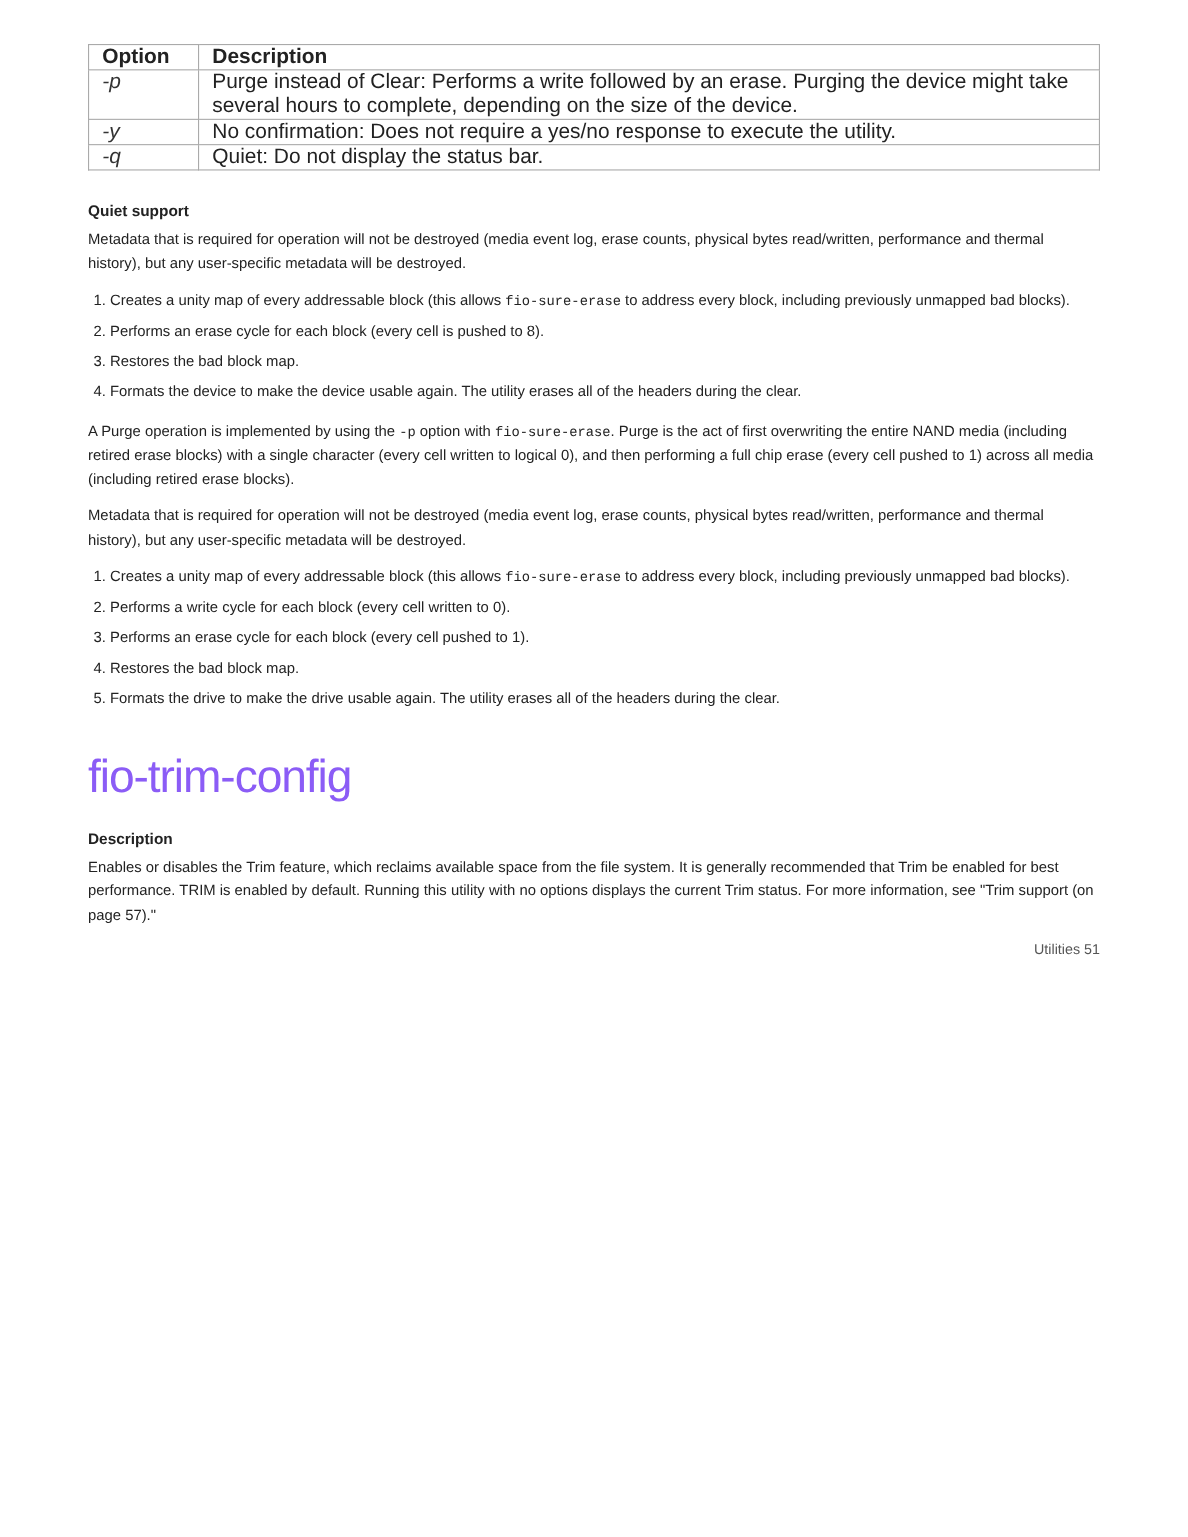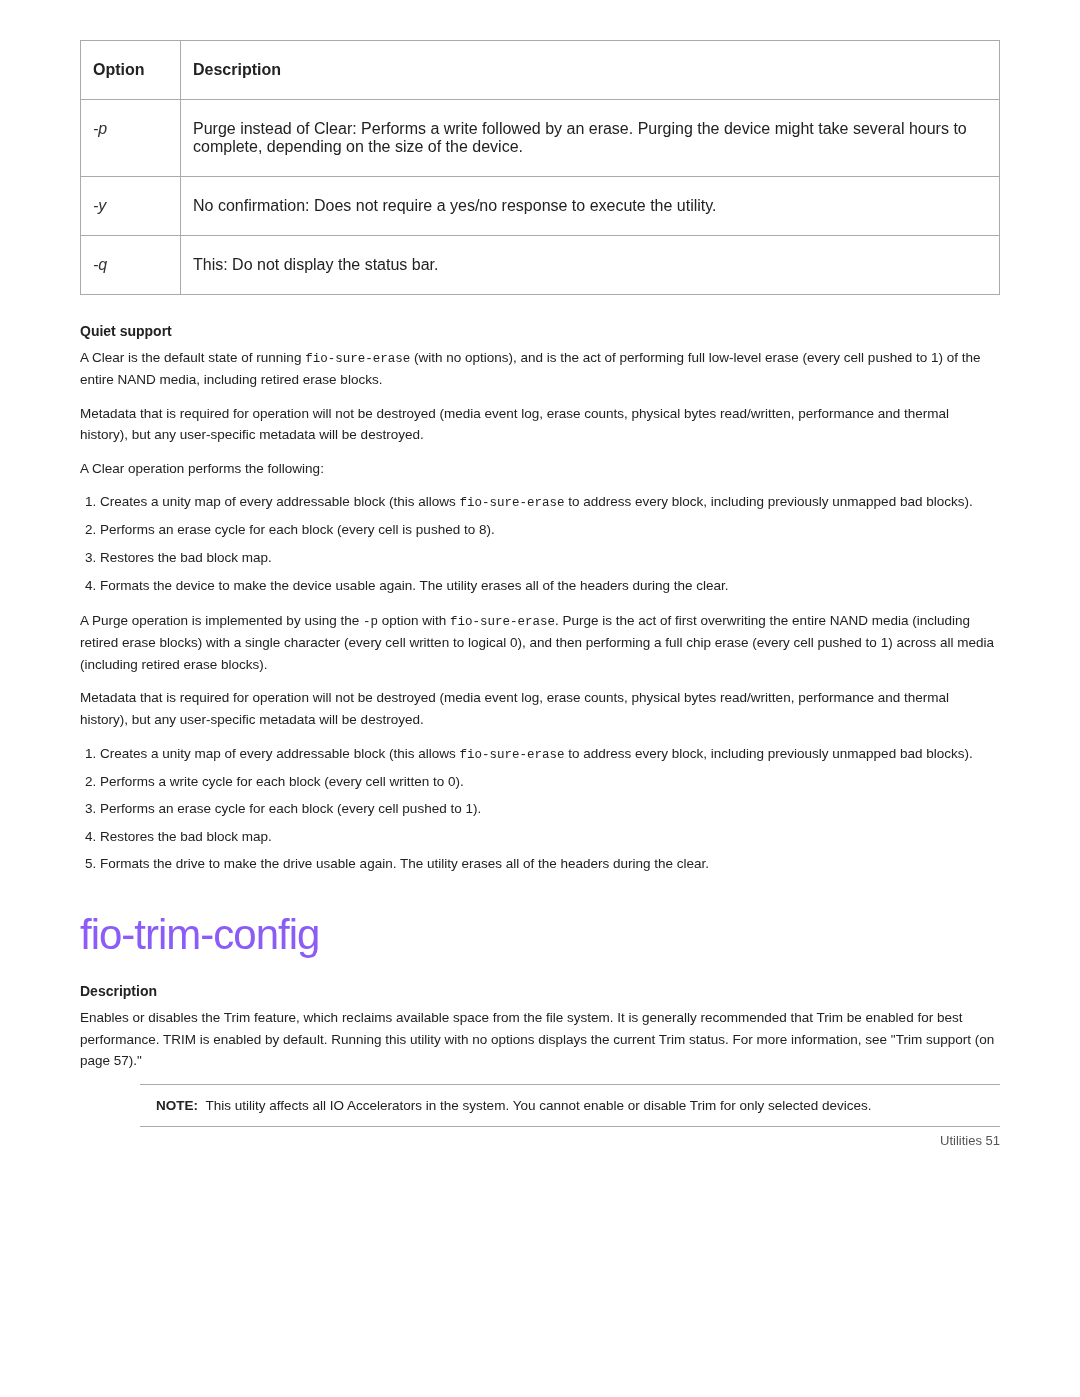--- a/index.html
+++ b/index.html
@@ -14,23 +14,23 @@
     }
 
     
     .options-table {
       width: 100%;
       border-collapse: collapse;
       margin-bottom: 28px;
     }
     .options-table th, .options-table td {
       border: 1px solid #aaa;
-      padding: 20px 12px;
+      padding: 0 12px;
       vertical-align: top;
-      font-size: 16px;
+      font-size: 19px;
     }
     .options-table th {
       font-weight: bold;
       background: #fff;
       text-align: left;
     }
     .options-table td:first-child {
       white-space: nowrap;
       font-style: italic;
       color: #333;
@@ -126,35 +126,31 @@
     <tr>
       <td>-p</td>
       <td>Purge instead of Clear: Performs a write followed by an erase. Purging the device might take several hours to complete, depending on the size of the device.</td>
     </tr>
     <tr>
       <td>-y</td>
       <td>No confirmation: Does not require a yes/no response to execute the utility.</td>
     </tr>
     <tr>
       <td>-q</td>
-      <td>This: Do not display the status bar.</td>
+      <td>Quiet: Do not display the status bar.</td>
     </tr>
   </tbody>
 </table>
 
 <div class="section">
   <div class="section-heading">Quiet support</div>
 
-  <p class="para">
-    A Clear is the default state of running <code>fio-sure-erase</code> (with no options), and is the act of performing full low-level erase (every cell pushed to 1) of the entire NAND media, including retired erase blocks.
-  </p>
 
   <p class="para">Metadata that is required for operation will not be destroyed (media event log, erase counts, physical bytes read/written, performance and thermal history), but any user-specific metadata will be destroyed.</p>
 
-  <p class="para">A Clear operation performs the following:</p>
 
   <ol class="ordered-list">
     <li>
       Creates a unity map of every addressable block (this allows <code>fio-sure-erase</code> to address every block, including previously unmapped bad blocks).
     </li>
     <li>Performs an erase cycle for each block (every cell is pushed to 8).</li>
     <li>Restores the bad block map.</li>
     <li>Formats the device to make the device usable again. The utility erases all of the headers during the clear.</li>
   </ol>
 </div>
@@ -179,21 +175,17 @@
   </ol>
 </div>
 
 <div class="section">
   <div class="big-heading">fio-trim-config</div>
 
   <div class="section-heading">Description</div>
 
   <p class="para">Enables or disables the Trim feature, which reclaims available space from the file system. It is generally recommended that Trim be enabled for best performance. TRIM is enabled by default. Running this utility with no options displays the current Trim status. For more information, see "Trim support (on page 57)."</p>
 
-  <div class="note-box">
-    <span class="note-label">NOTE:</span>
-    &nbsp;<span>This utility affects all IO Accelerators in the system. You cannot enable or disable Trim for only selected devices.</span>
-  </div>
 </div>
 
 <div class="page-footer">
   <span>Utilities   51</span>
 </div>
 
 </body></html>

